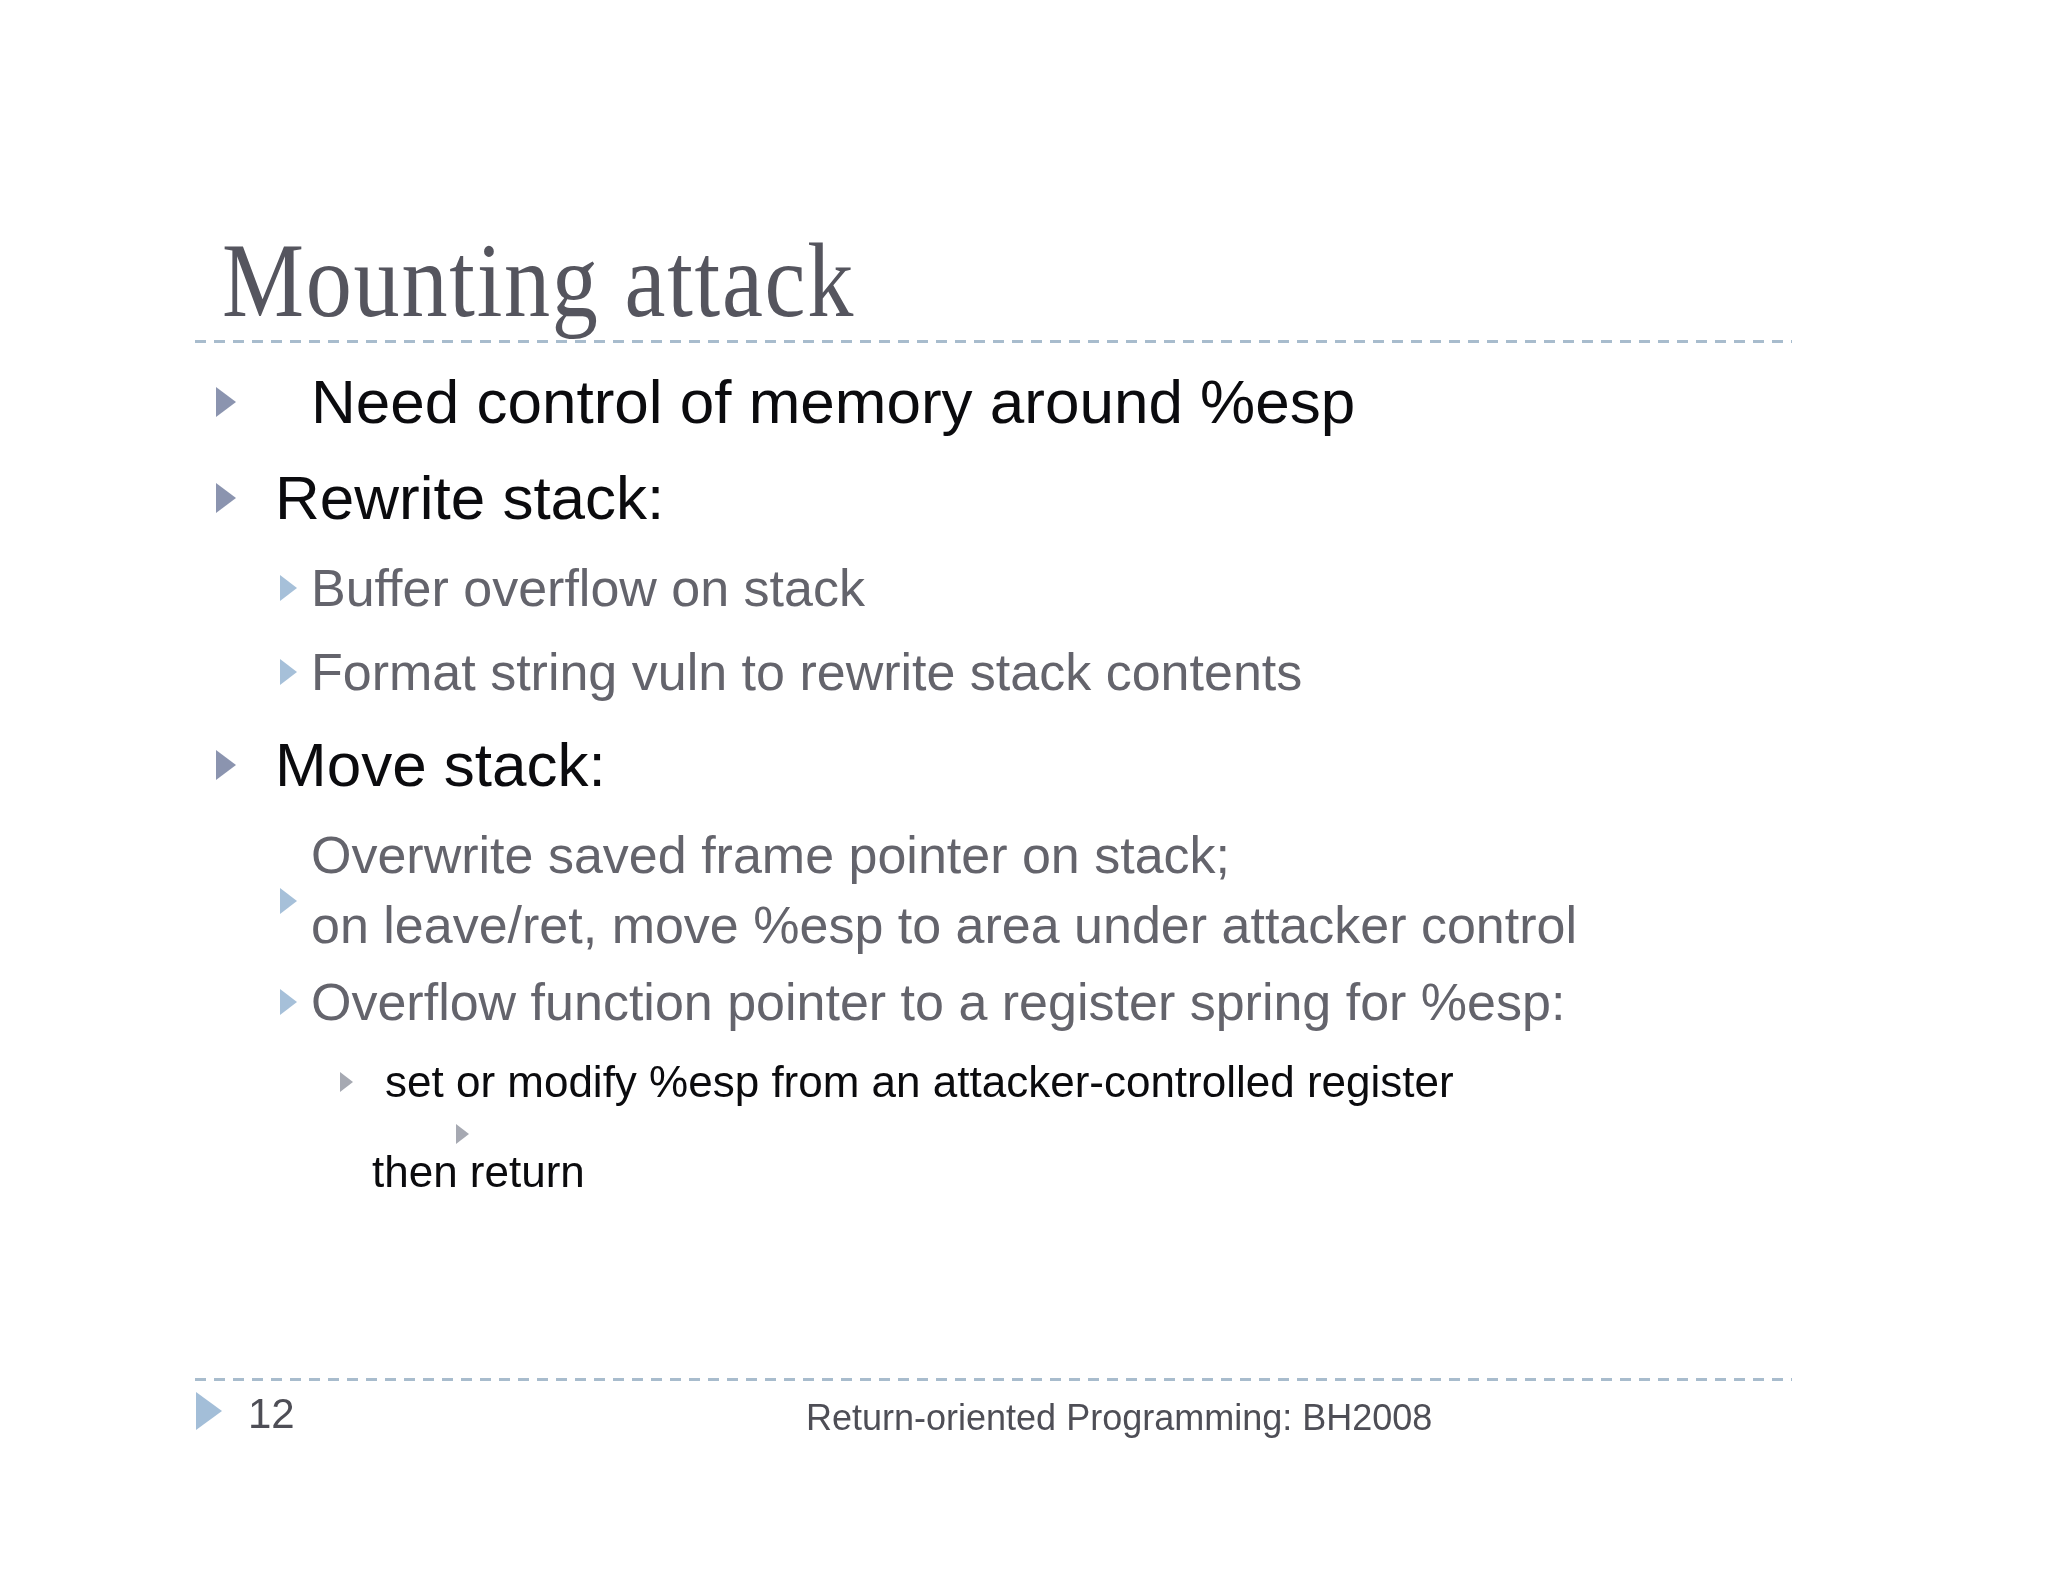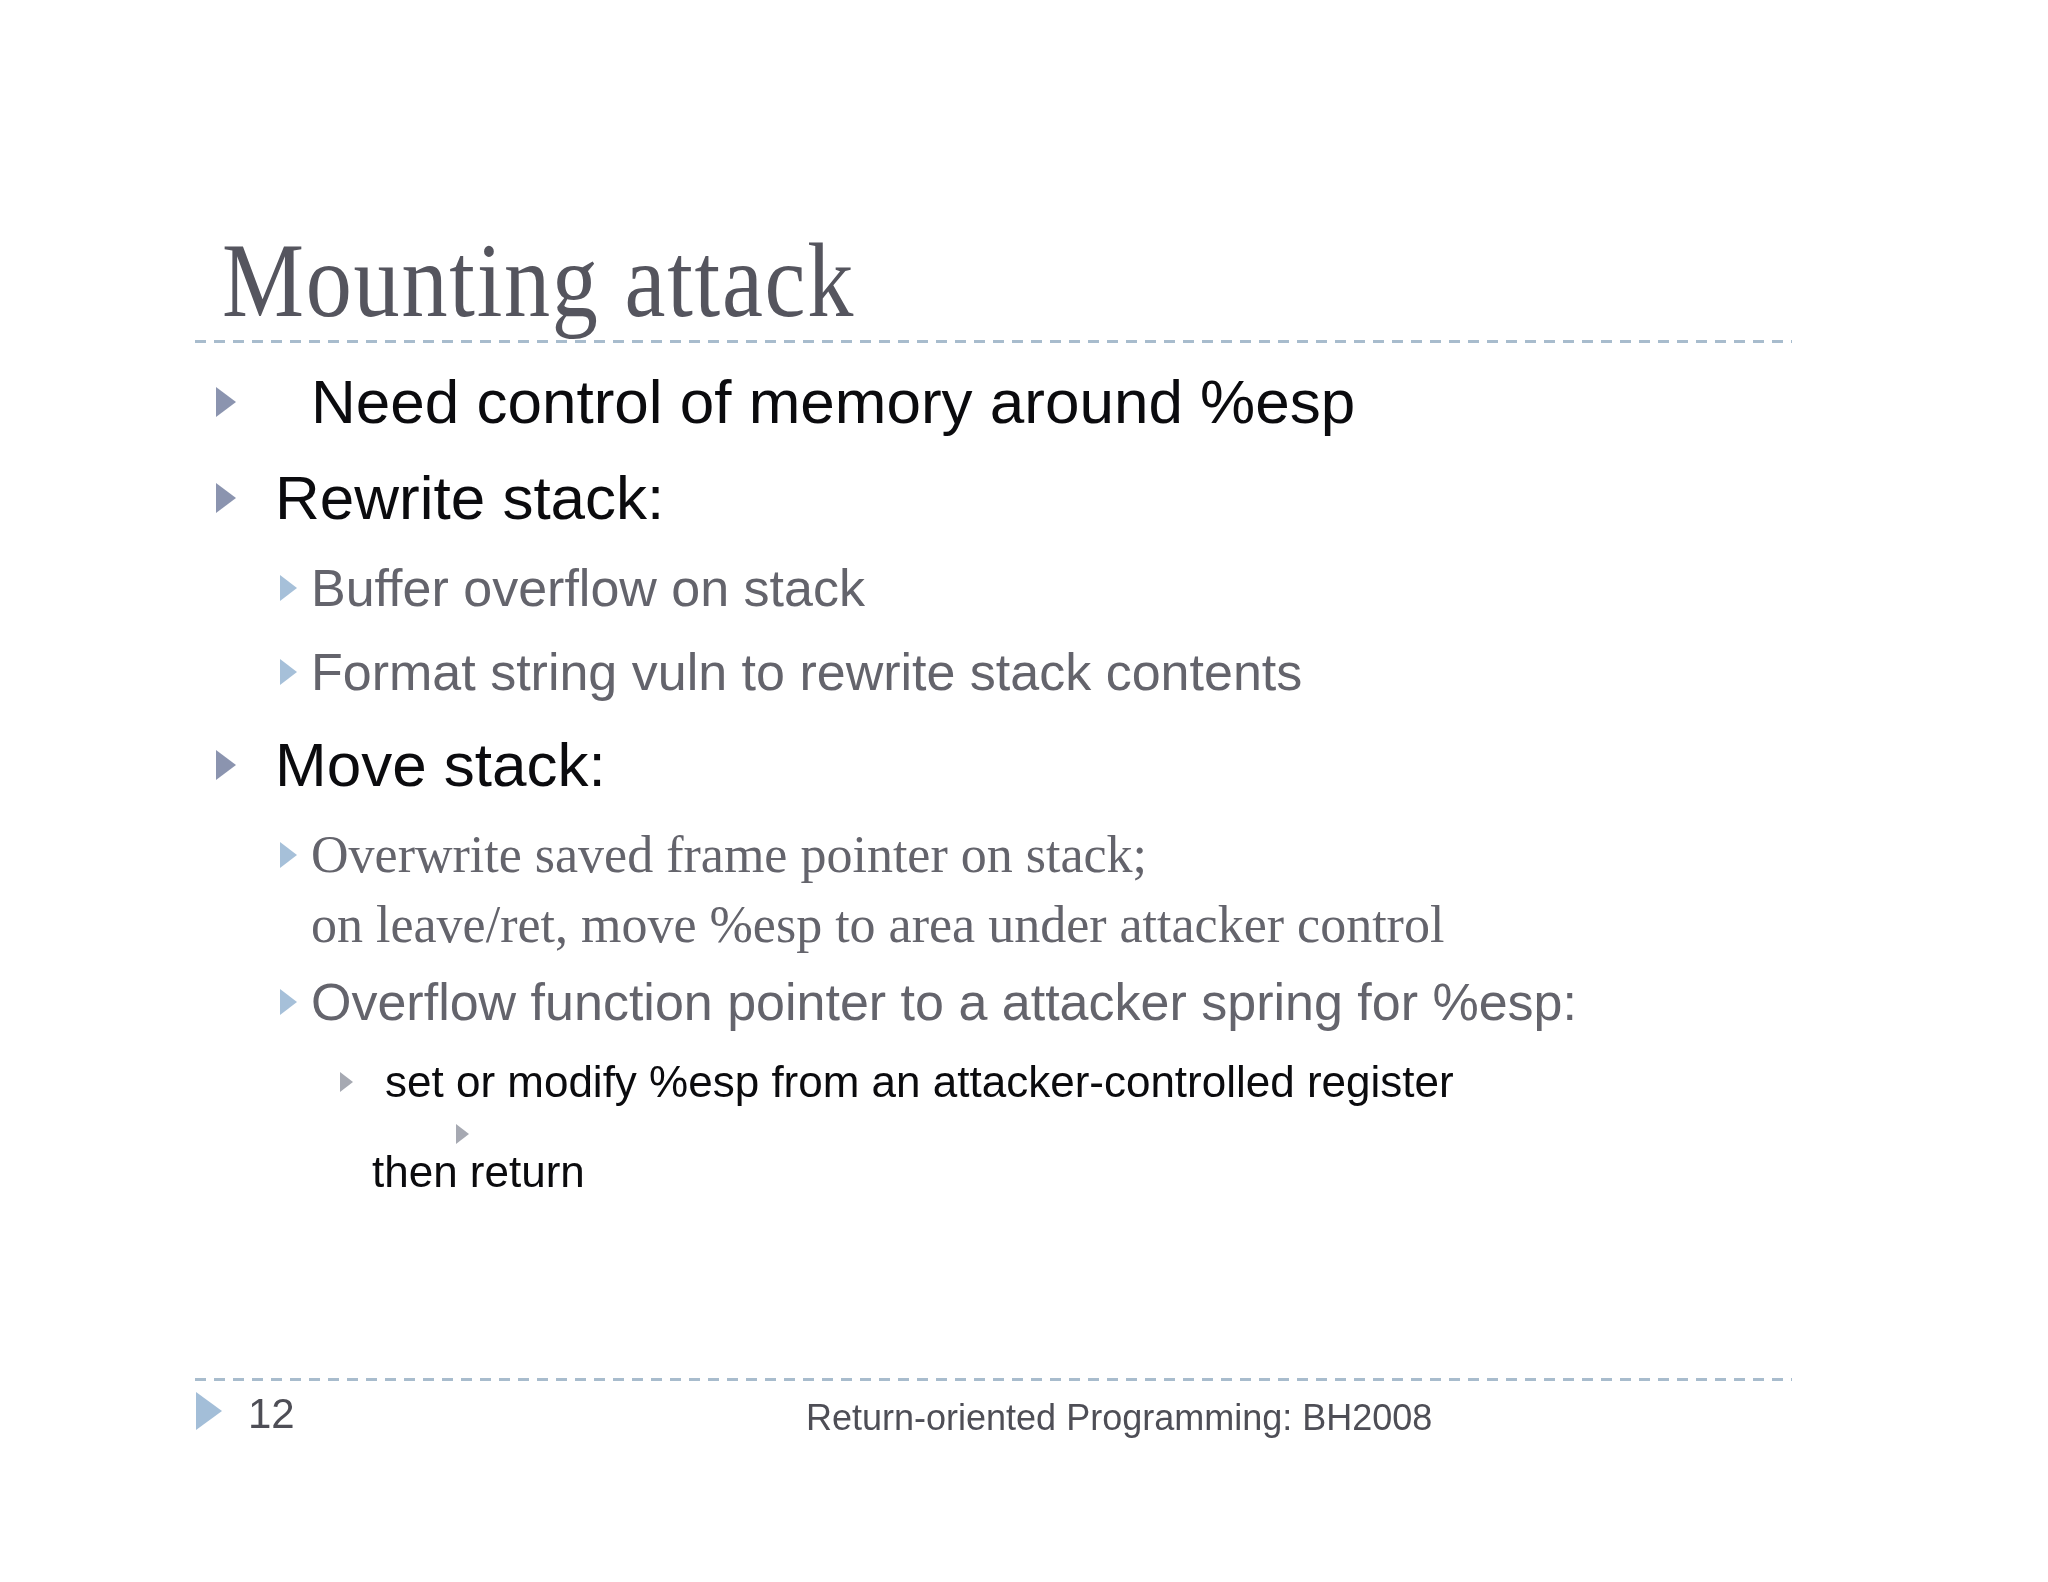--- a/index.html
+++ b/index.html
@@ -16,21 +16,21 @@
   }
   
   .dashes {
     position:absolute; height:3px;
     background:repeating-linear-gradient(90deg, var(--dash-color) 0 11px, transparent 11px 19px);
   }
   #title-rule  { left:195px; width:1657px; top:340px; }
   #footer-rule { left:195px; width:1657px; top:1378px; }
   
   .line { position:absolute; display:flex; align-items:center; white-space:nowrap; }
-  .line.wrap { align-items:flex-start; white-space:normal;font-family:Liberation Serif, serif; }
+  .line.wrap { align-items:center; white-space:normal; }
   .tri { width:0; height:0; border-style:solid; border-color:transparent; flex:0 0 auto; }
   .tri-l1 { border-width:15px 0 15px 20px; border-left-color:var(--l1-marker); }
   .tri-l2 { border-width:13px 0 13px 17px; border-left-color:var(--l2-marker); }
   .tri-l3 { border-width:10px 0 10px 13px; border-left-color:var(--l3-marker); }
   .l1 { font-size:62px; line-height:76px; color:var(--l1-text); }
   .l1 .txt { margin-left:39px; }
   .l2 { font-size:52px; line-height:64px; color:var(--l2-text); }
   .l2 .txt { margin-left:14px; }
   .l2.wrap { line-height:70px; }
   .l2.wrap .tri { margin-top:22px; }
@@ -94,21 +94,21 @@
   </div>
 
   <div id="b5" class="line l2 wrap">
     <span class="tri tri-l2"></span>
     <span class="txt"><span>Overwrite saved frame pointer on stack;</span><br>
     <span>on leave/ret, move %esp to area under attacker control</span></span>
   </div>
 
   <div id="b6" class="line l2">
     <span class="tri tri-l2"></span>
-    <span class="txt">Overflow function pointer to a attacker spring for %esp:</span>
+    <span class="txt">Overflow function pointer to a register spring for %esp:</span>
   </div>
 
   <div id="b7" class="line l3">
     <span class="tri tri-l3"></span>
     <span class="txt">set or modify %esp from an attacker-controlled register</span>
   </div>
 
   <div id="b8" class="line l3">
     <span class="tri tri-l3"></span>
     <span class="txt">then return</span>

